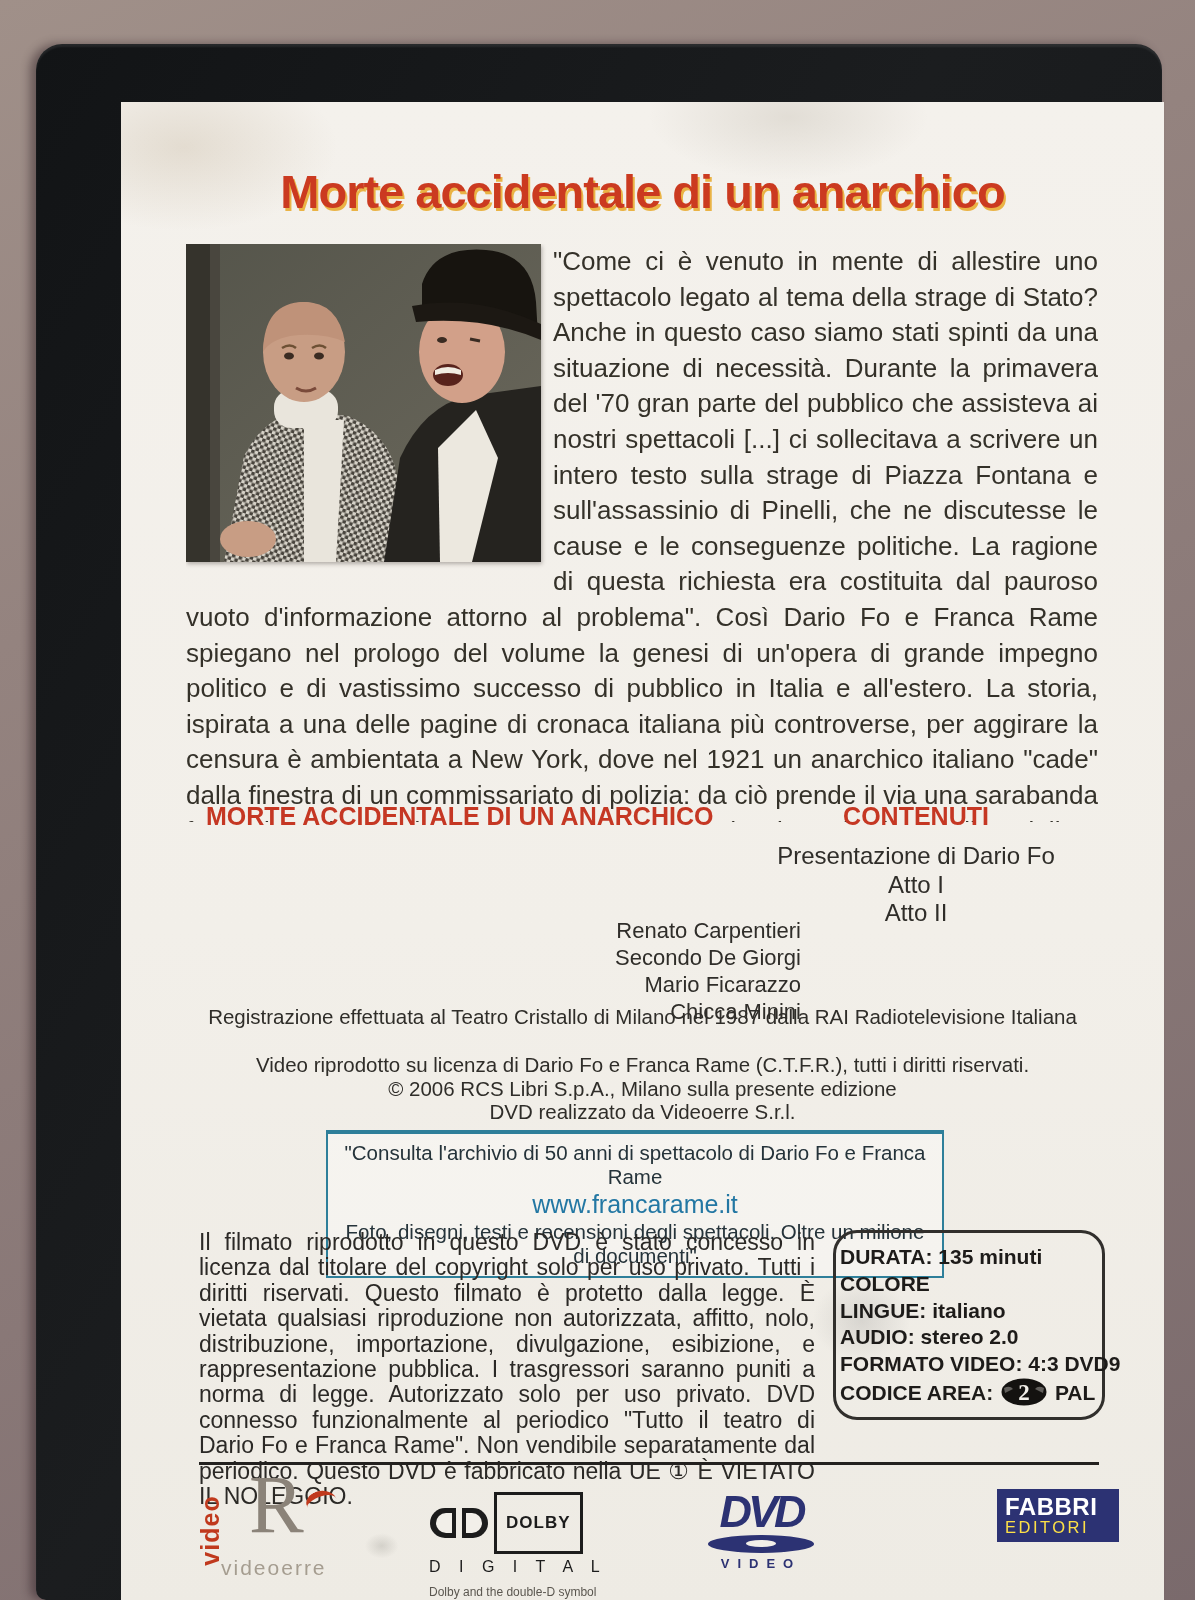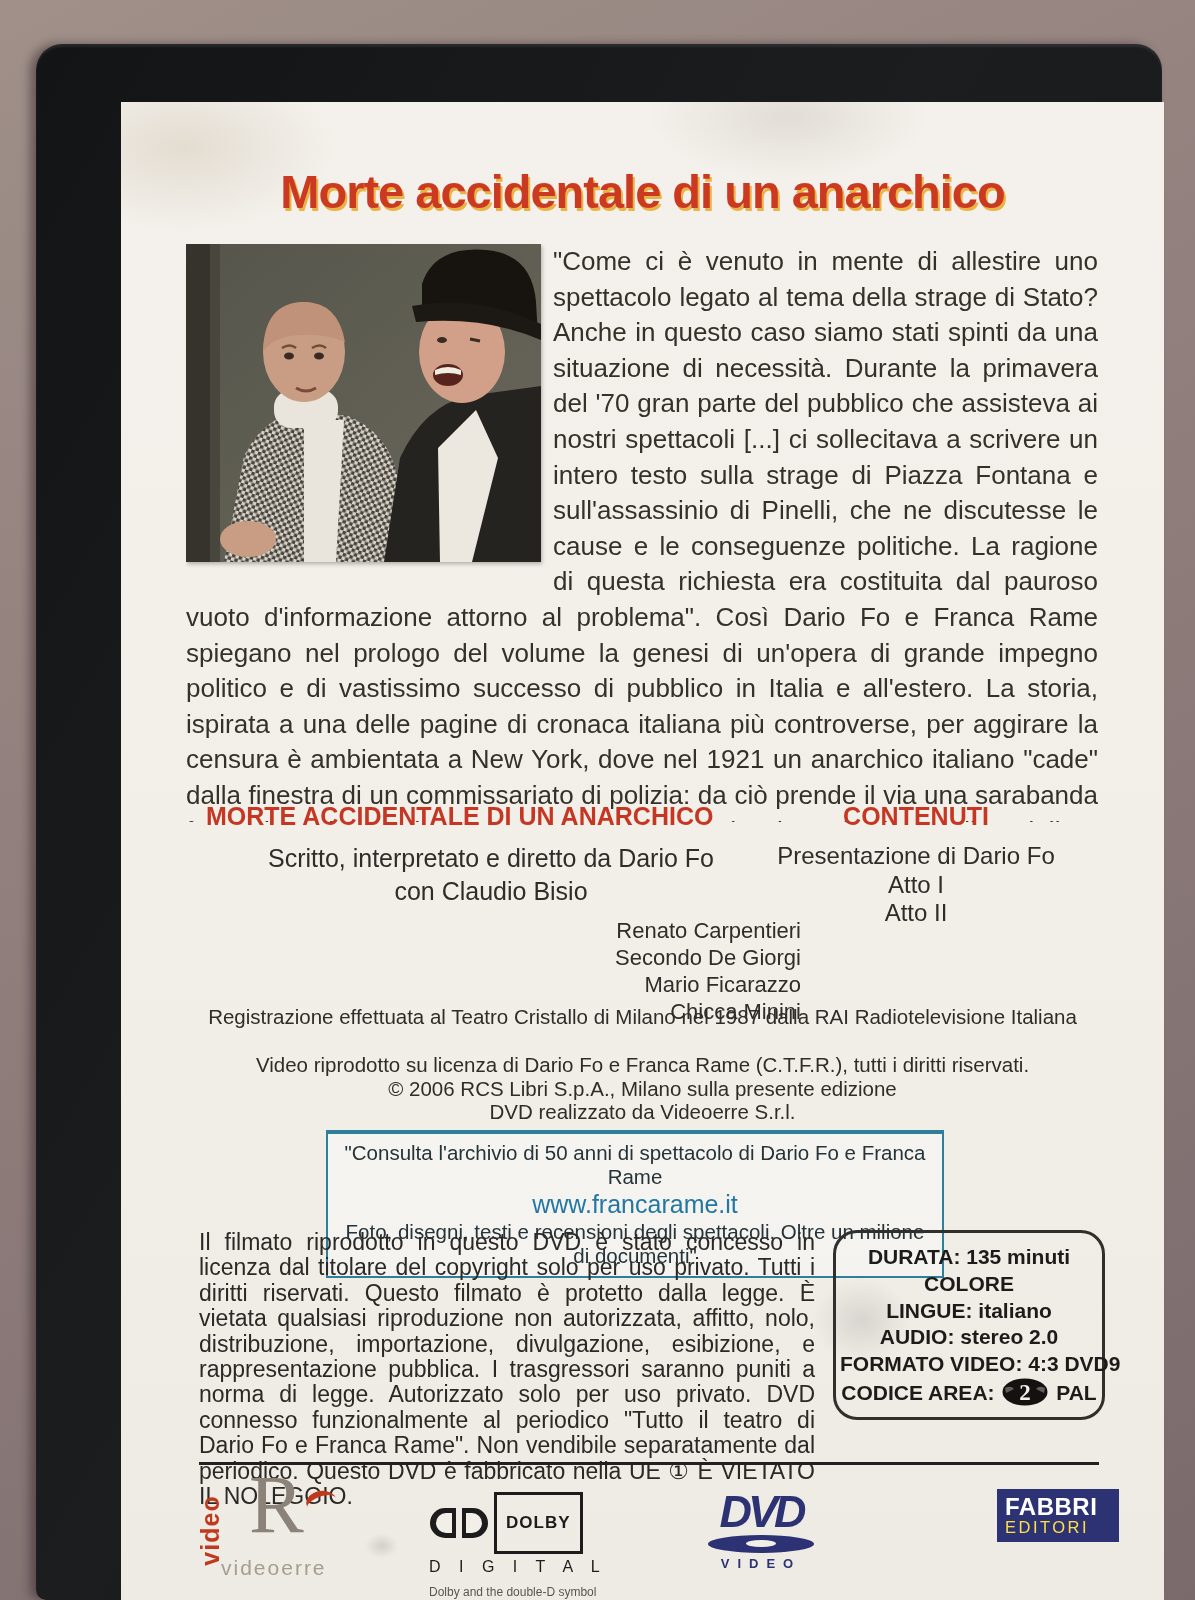--- a/index.html
+++ b/index.html
@@ -76,21 +76,21 @@
   }
   .archive-box .l{font-size:20.5px;color:#25333a;}
   .archive-box .url{font-size:25px;color:#2377a3;margin:1px 0;text-align:center;}
   .legal{
     position:absolute;left:78px;top:1128px;width:616px;
     font-size:23px;line-height:25.4px;text-align:justify;color:#2b2926;
   }
   .specs{
     position:absolute;left:712px;top:1128px;width:272px;box-sizing:border-box;
     border:3.5px solid #312f2c;border-radius:24px;
-    padding:11px 4px 10px 4px;text-align:center;
+    padding:11px 4px 10px 4px;text-align:left;
     font-size:21px;font-weight:bold;line-height:26.8px;color:#1d1b19;
   }
   .specs .row{white-space:nowrap;}
   .region-ico{vertical-align:-6px;margin:0 2px;}
   .divider{
     position:absolute;left:78px;top:1360px;width:900px;height:2.5px;background:#23211f;
   }
   
   .lg{position:absolute;color:#1c1c1c;}
   .videoerre{left:78px;top:1378px;width:180px;height:104px;}
@@ -184,24 +184,20 @@
         <path d="M284,95 l10,2" stroke="#3a2b22" stroke-width="3"></path>
         <path d="M236,40 Q248,2 300,6 Q346,10 350,58 L352,92 Q316,64 236,62 Z" fill="#17140f"></path>
         <path d="M226,62 Q290,50 355,80 L355,96 Q300,72 230,78 Z" fill="#1c1813"></path>
       </svg>
       <p class="synopsis">"Come ci è venuto in mente di allestire uno spettacolo legato al tema della strage di Stato? Anche in questo caso siamo stati spinti da una situazione di necessità. Durante la primavera del '70 gran parte del pubblico che assisteva ai nostri spettacoli [...] ci sollecitava a scrivere un intero testo sulla strage di Piazza Fontana e sull'assassinio di Pinelli, che ne discutesse le cause e le conseguenze politiche. La ragione di questa richiesta era costituita dal pauroso vuoto d'informazione attorno al problema". Così Dario Fo e Franca Rame spiegano nel prologo del volume la genesi di un'opera di grande impegno politico e di vastissimo successo di pubblico in Italia e all'estero. La storia, ispirata a una delle pagine di cronaca italiana più controverse, per aggirare la censura è ambientata a New York, dove nel 1921 un anarchico italiano "cade" dalla finestra di un commissariato di polizia: da ciò prende il via una sarabanda fantastica di eventi condotta da un matto (Dario Fo) che, nella migliore tradizione teatrale dei clown e degli "svitati", ci costruisce  sopra un castello di situazioni ironiche e sarcastiche con cui mette in crisi l'intero sistema poliziesco e giudiziario.</p>
     </div>
 
     <div class="sec-head-left">MORTE ACCIDENTALE DI UN ANARCHICO</div>
     <div class="sec-head-right">CONTENUTI</div>
 
-    <div class="credits">
-      <div>Scritto, interpretato e diretto da Dario Fo</div>
-      <div>con Claudio Bisio</div>
-    </div>
 
     <div class="contents">
       <div>Presentazione di Dario Fo</div>
       <div>Atto I</div>
       <div>Atto II</div>
     </div>
 
     <div class="cast">
       <div>Renato Carpentieri</div>
       <div>Secondo De Giorgi</div>

